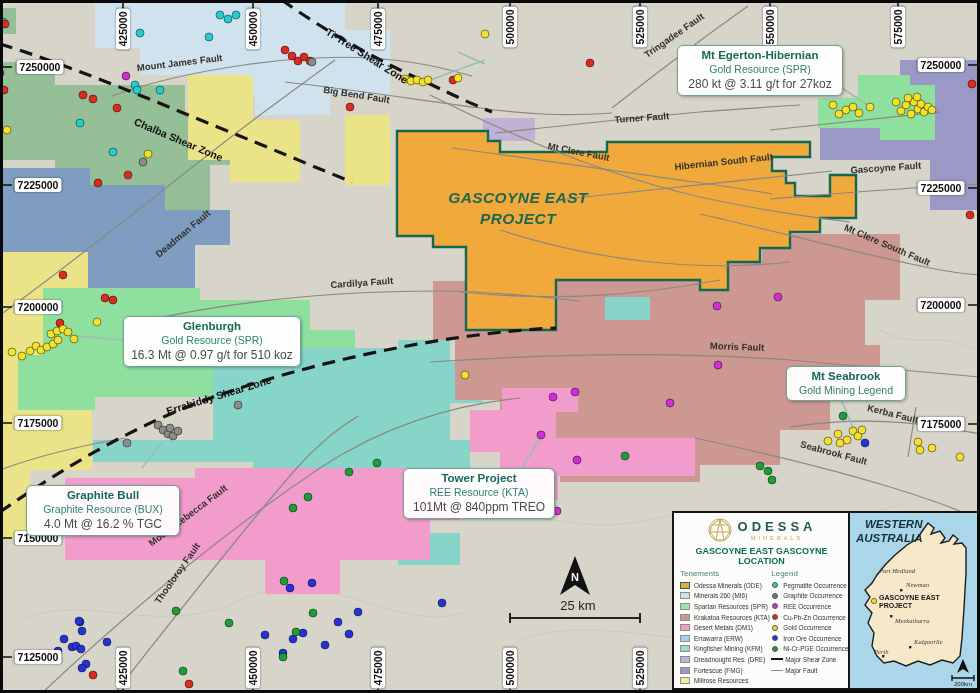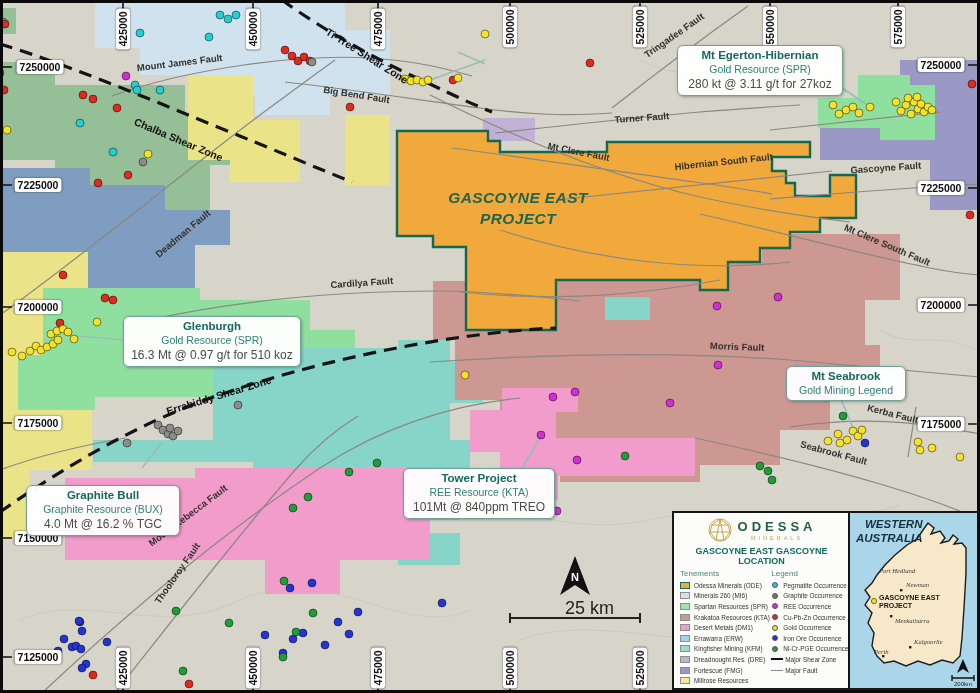--- a/index.html
+++ b/index.html
@@ -40,22 +40,22 @@
           box-sizing:border-box;}
   .swatch.ode{border:1.6px solid #1c6b50;}
   .tlabel{font-size:6.4px;color:#33322f;white-space:nowrap;}
   .dot{width:6px;height:6px;border-radius:50%;border:1px solid #55544f;margin:0 5px 0 1px;
        flex:none;box-sizing:border-box;}
   .dashline{width:12px;border-top:2.4px dashed #111;margin:0 2px 0 0;}
   .faultline{width:12px;border-top:1.2px solid #8a8a85;margin:0 2px 0 0;}
   #inset-box{flex:1;background:#abd6e9;border-left:2px solid #161616;position:relative;}
   #inset-title{position:absolute;left:6px;top:4px;font-style:italic;font-weight:bold;
        font-size:11.5px;line-height:1.25;color:#14323e;z-index:3;text-align:right;}
-  #scalebar-label{position:absolute;left:565px;top:598px;width:70px;
-       font-size:18px;color:#222;z-index:11;}
+  #scalebar-label{position:absolute;left:543px;top:598px;width:70px;text-align:center;
+       font-size:13px;color:#222;z-index:11;}
 </style>
 </head>
 <body>
 
 <div id="stage">
 
 <svg id="mapsvg" width="980" height="693" viewBox="0 0 980 693">
 
   <rect x="0" y="0" width="980" height="693" fill="#d7d4ca"></rect>
   <g stroke="#c3bfb1" stroke-width="1" fill="none" opacity="0.55">

